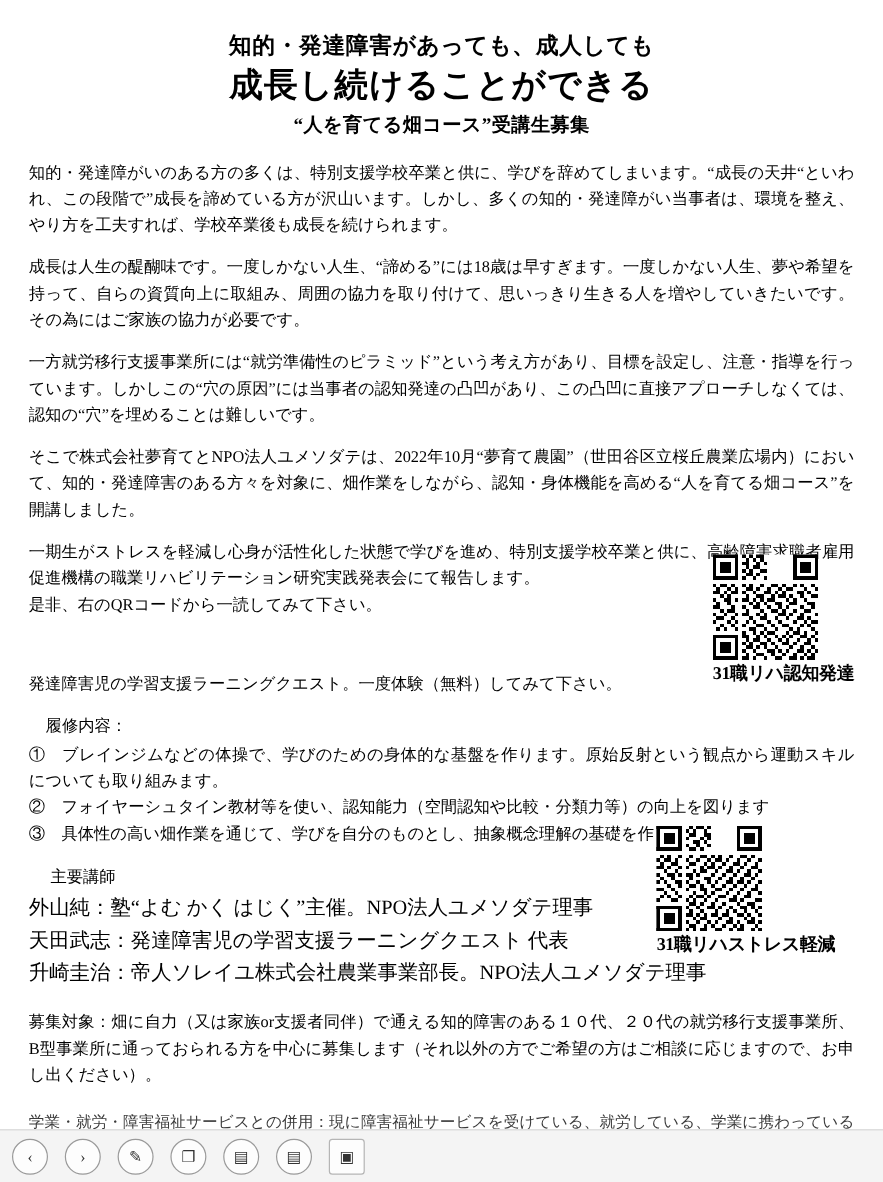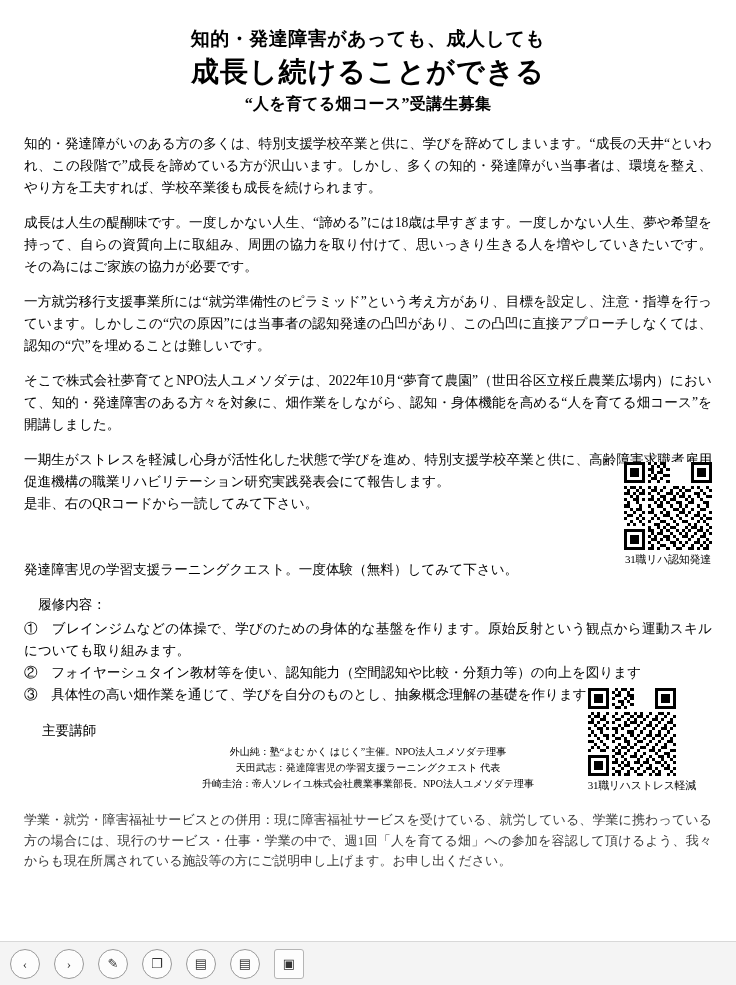--- a/index.html
+++ b/index.html
@@ -63,38 +63,37 @@
   .list-line {
     font-size: 13.6px;
     line-height: 1.62;
     margin: 0;
     text-align: justify;
   }
   .lecturers {
     margin-top: 14px;
   }
   .lecturer-line {
-    font-size: 10px;
+    font-size: 17px;
     line-height: 1.58;
     margin: 0;
-    text-align: center;
   }
   .qr-wrap {
     position: absolute;
     text-align: center;
   }
   .qr-img {
     width: 88px;
     height: 88px;
     display: block;
   }
   .qr-caption {
-    font-size: 11px;
+    font-size: 15px;
     margin-top: 2px;
-    font-weight: normal;
+    font-weight: bold;
     letter-spacing: -0.3px;
   }
   #qr1 { right: 24px; top: 462px; }
   #qr2 { right: 40px; top: 688px; }
 
   .recruit-block {
     margin-top: 16px;
   }
   .fine-print {
     margin-top: 18px;
@@ -163,20 +162,21 @@
     <p class="list-line">③　具体性の高い畑作業を通じて、学びを自分のものとし、抽象概念理解の基礎を作ります</p>
   </div>
 
   <div class="lecturers">
     <div class="section-label" style="text-indent:4px;">主要講師</div>
     <p class="lecturer-line">外山純：塾“よむ かく はじく”主催。NPO法人ユメソダテ理事</p>
     <p class="lecturer-line">天田武志：発達障害児の学習支援ラーニングクエスト 代表</p>
     <p class="lecturer-line">升崎圭治：帝人ソレイユ株式会社農業事業部長。NPO法人ユメソダテ理事</p>
   </div>
 
+  <p class="body-text recruit-block">募集対象：畑に自力（又は家族or支援者同伴）で通える知的障害のある１０代、２０代の就労移行支援事業所、B型事業所に通っておられる方を中心に募集します（それ以外の方でご希望の方はご相談に応じますので、お申し出ください）。</p>
 
   <p class="fine-print">学業・就労・障害福祉サービスとの併用：現に障害福祉サービスを受けている、就労している、学業に携わっている方の場合には、現行のサービス・仕事・学業の中で、週1回「人を育てる畑」への参加を容認して頂けるよう、我々からも現在所属されている施設等の方にご説明申し上げます。お申し出ください。</p>
 
   <div class="qr-wrap" id="qr1">
     <svg class="qr-img" viewBox="0 0 29 29" shape-rendering="crispEdges">
       <rect width="29" height="29" fill="#fff"></rect>
       <g fill="#000">
         <rect x="0" y="0" width="7" height="1"></rect>
           <rect x="0" y="0" width="1" height="7"></rect>
         <rect x="6" y="0" width="1" height="7"></rect>

